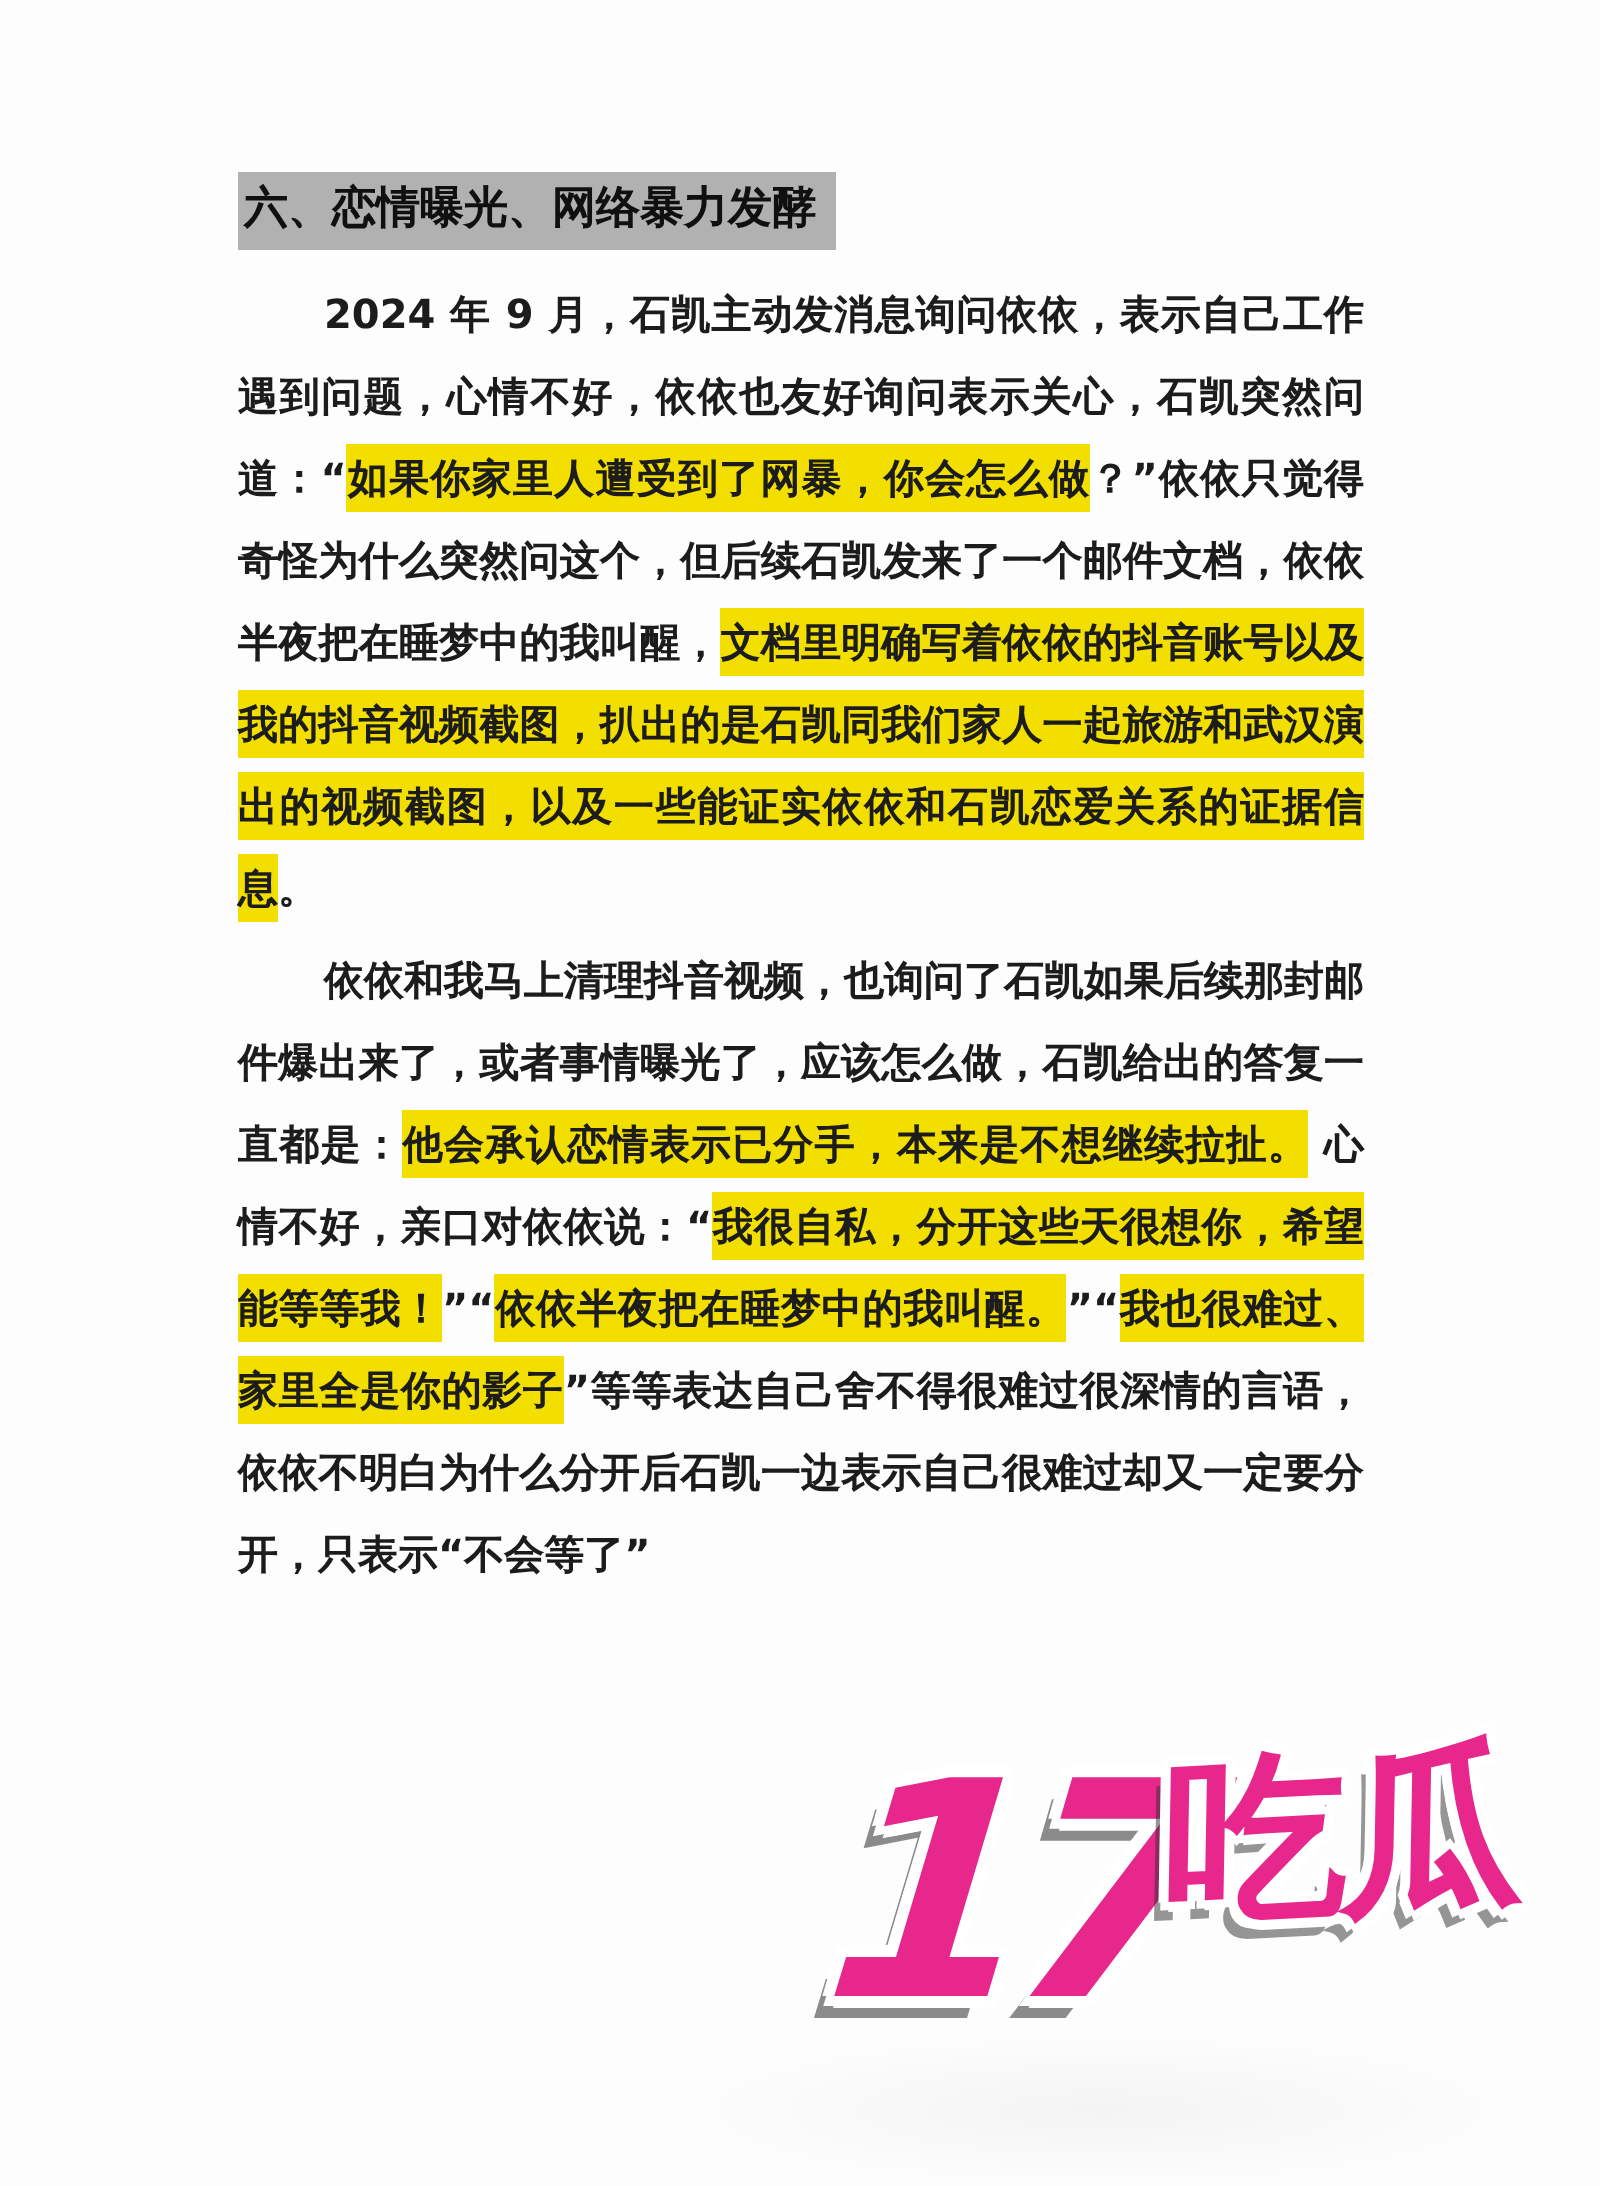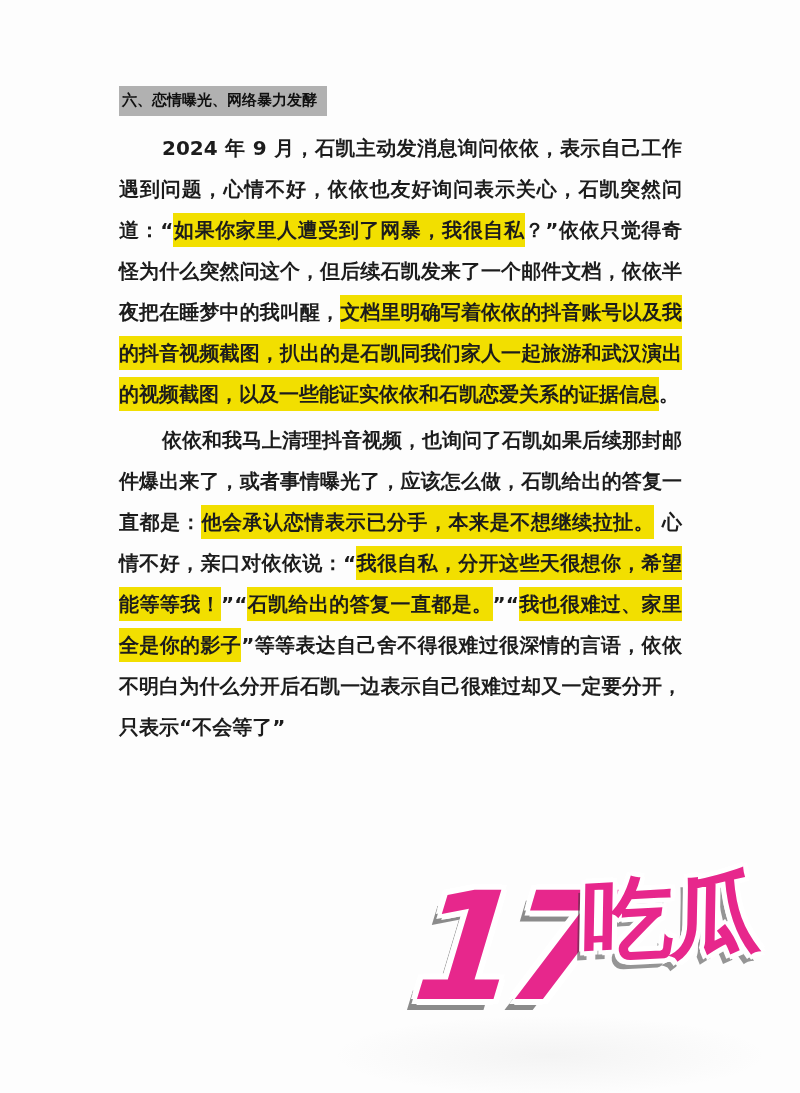--- a/index.html
+++ b/index.html
@@ -8,21 +8,21 @@
     background:var(--page-bg,#fdfdfd);
     font-family:"DejaVu Sans",sans-serif;
   }
   .doc{
     position:absolute;left:119px;top:86px;width:563px;
     color:var(--text,#1c1c1c);
   }
   .title-box{
     display:inline-block;
     background:var(--title-highlight,#b1b1b1);
-    font-size:15px;font-weight:700;line-height:1.3;
+    font-size:22px;font-weight:700;line-height:1.3;
     padding:5px 10px 5px 3px;
     color:#101010;
   }
   .doc-body{margin-top:12px;}
   .para{
     font-size:20px;font-weight:600;line-height:41px;
     text-align:justify;text-indent:2.15em;
     margin:0 0 5px 0;color:var(--text,#1c1c1c);
   }
   .hl{
@@ -66,22 +66,22 @@
   }
 </style>
 </head>
 <body>
 
 <div class="doc">
   <div>
     <span class="title-box">六、恋情曝光、网络暴力发酵</span>
   </div>
   <div class="doc-body">
-      <p class="para"><span>2024 年 9 月，石凯主动发消息询问依依，表示自己工作遇到问题，心情不好，依依也友好询问表示关心，石凯突然问道：“</span><span class="hl">如果你家里人遭受到了网暴，我很自私</span><span>？”依依只觉得奇怪为什么突然问这个，但后续石凯发来了一个邮件文档，依依半夜把在睡梦中的我叫醒，</span><span class="hl">文档里明确写着依依的抖音账号以及我的抖音视频截图，扒出的是石凯同我们家人一起旅游和武汉演出的视频截图，以及一些能证实依依和石凯恋爱关系的证据信息</span><span>。</span></p>
-      <p class="para"><span>依依和我马上清理抖音视频，也询问了石凯如果后续那封邮件爆出来了，或者事情曝光了，应该怎么做，石凯给出的答复一直都是：</span><span class="hl">他会承认恋情表示已分手，本来是不想继续拉扯。</span><span> 心情不好，亲口对依依说：“</span><span class="hl">我很自私，分开这些天很想你，希望能等等我！</span><span>”“</span><span class="hl">石凯给出的答复一直都是。</span><span>”“</span><span class="hl">我也很难过、家里全是你的影子</span><span>”等等表达自己舍不得很难过很深情的言语，依依不明白为什么分开后石凯一边表示自己很难过却又一定要分开，只表示“不会等了”</span></p>
+      <p class="para"><span>2024 年 9 月，石凯主动发消息询问依依，表示自己工作遇到问题，心情不好，依依也友好询问表示关心，石凯突然问道：“</span><span class="hl">如果你家里人遭受到了网暴，你会怎么做</span><span>？”依依只觉得奇怪为什么突然问这个，但后续石凯发来了一个邮件文档，依依半夜把在睡梦中的我叫醒，</span><span class="hl">文档里明确写着依依的抖音账号以及我的抖音视频截图，扒出的是石凯同我们家人一起旅游和武汉演出的视频截图，以及一些能证实依依和石凯恋爱关系的证据信息</span><span>。</span></p>
+      <p class="para"><span>依依和我马上清理抖音视频，也询问了石凯如果后续那封邮件爆出来了，或者事情曝光了，应该怎么做，石凯给出的答复一直都是：</span><span class="hl">他会承认恋情表示已分手，本来是不想继续拉扯。</span><span> 心情不好，亲口对依依说：“</span><span class="hl">我很自私，分开这些天很想你，希望能等等我！</span><span>”“</span><span class="hl">依依半夜把在睡梦中的我叫醒。</span><span>”“</span><span class="hl">我也很难过、家里全是你的影子</span><span>”等等表达自己舍不得很难过很深情的言语，依依不明白为什么分开后石凯一边表示自己很难过却又一定要分开，只表示“不会等了”</span></p>
     </div>
 </div>
 
 <div class="page-smudge"></div>
 
 <div class="watermark">
   <span class="wm-17">17</span>
   <span class="wm-cn">吃瓜</span>
 </div>
 

